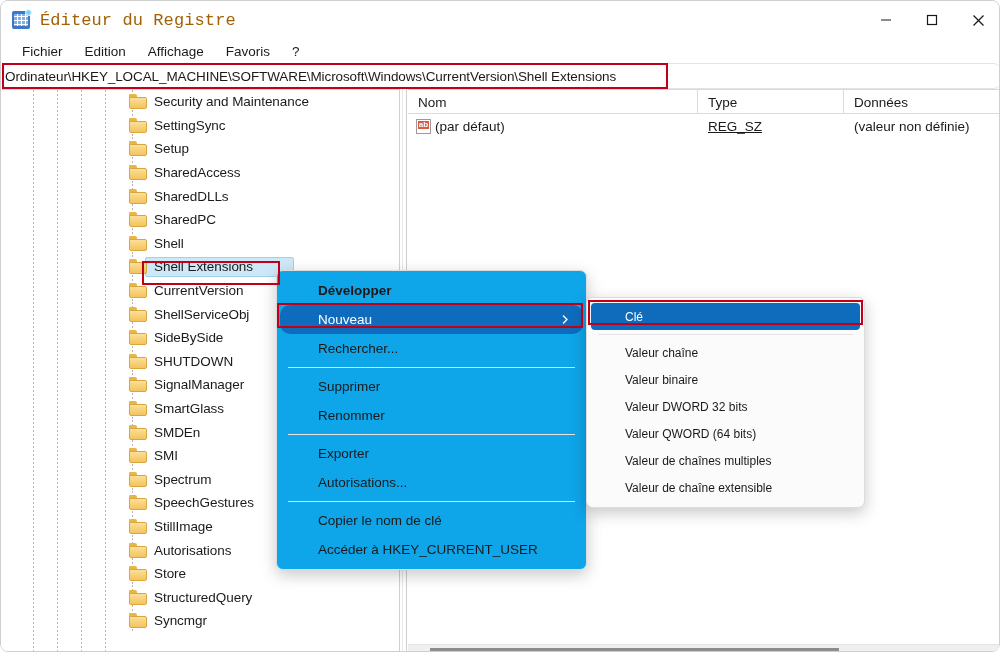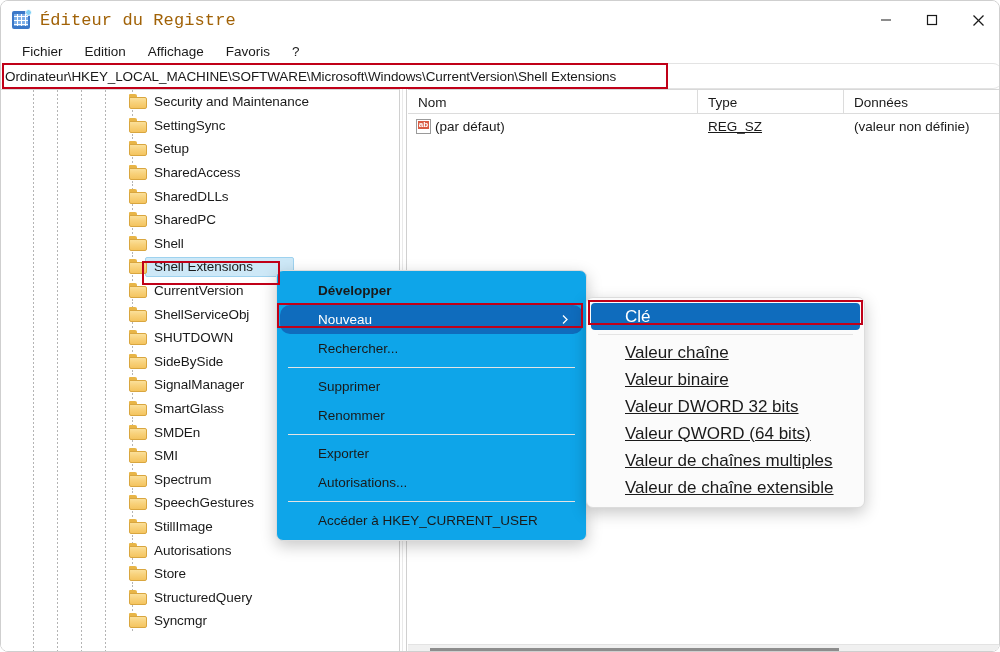--- a/index.html
+++ b/index.html
@@ -339,25 +339,24 @@
     background: #fbfbfb;
     border: 1px solid #dcdcdc;
     border-radius: 7px;
     box-shadow: 0 5px 16px rgba(0,0,0,.22);
     padding: 5px 0 6px 0;
     z-index: 31;
   }
   .sub-item {
     height: 27px;
     display: flex; align-items: center;
-    font-size: 17px;
+    font-size: 12px;
     color: #1a1a1a;
     padding-left: 38px;
     white-space: nowrap;
-    text-decoration: underline;
   }
   .sub-item.highlight {
     color: #ffffff;
     background: #0f6cbd;
     margin: 0 4px;
     border-radius: 4px;
     padding-left: 34px;
   }
 
   
@@ -550,41 +549,41 @@
             <div class="content">
               <div class="folder">
                 <div class="tab"></div>
                 <div class="body"></div>
               </div>
               <div class="tree-label">ShellServiceObj</div>
             </div>
           </div>
           <div class="tree-row">
             <div class="hitch"></div>
+            <div class="chev">
+              <svg width="8" height="10" viewBox="0 0 8 10">
+                <polyline points="2,1 6,5 2,9" fill="none" stroke="#5a5a5a" stroke-width="1.2"></polyline>
+              </svg>
+            </div>
+            <div class="content">
+              <div class="folder">
+                <div class="tab"></div>
+                <div class="body"></div>
+              </div>
+              <div class="tree-label">SideBySide</div>
+            </div>
+          </div>
+          <div class="tree-row">
+            <div class="hitch"></div>
             <div class="content">
               <div class="folder">
                 <div class="tab"></div>
                 <div class="body"></div>
               </div>
               <div class="tree-label">SHUTDOWN</div>
-            </div>
-          </div>
-          <div class="tree-row">
-            <div class="hitch"></div>
-            <div class="chev">
-              <svg width="8" height="10" viewBox="0 0 8 10">
-                <polyline points="2,1 6,5 2,9" fill="none" stroke="#5a5a5a" stroke-width="1.2"></polyline>
-              </svg>
-            </div>
-            <div class="content">
-              <div class="folder">
-                <div class="tab"></div>
-                <div class="body"></div>
-              </div>
-              <div class="tree-label">SideBySide</div>
             </div>
           </div>
           <div class="tree-row">
             <div class="hitch"></div>
             <div class="chev">
               <svg width="8" height="10" viewBox="0 0 8 10">
                 <polyline points="2,1 6,5 2,9" fill="none" stroke="#5a5a5a" stroke-width="1.2"></polyline>
               </svg>
             </div>
             <div class="content">
@@ -780,20 +779,23 @@
         <span>Renommer</span>
       </div>
       <div class="ctx-sep"></div>
       <div class="ctx-item">
         <span>Exporter</span>
       </div>
       <div class="ctx-item">
         <span>Autorisations...</span>
       </div>
       <div class="ctx-sep"></div>
+      <div class="ctx-item">
+        <span>Copier le nom de clé</span>
+      </div>
       <div class="ctx-item">
         <span>Accéder à HKEY_CURRENT_USER</span>
       </div>
     </div>
 
   <div id="submenu">
       <div class="sub-item highlight">Clé</div>
       <div class="ctx-sep"></div>
       <div class="sub-item">Valeur chaîne</div>
       <div class="sub-item">Valeur binaire</div>

